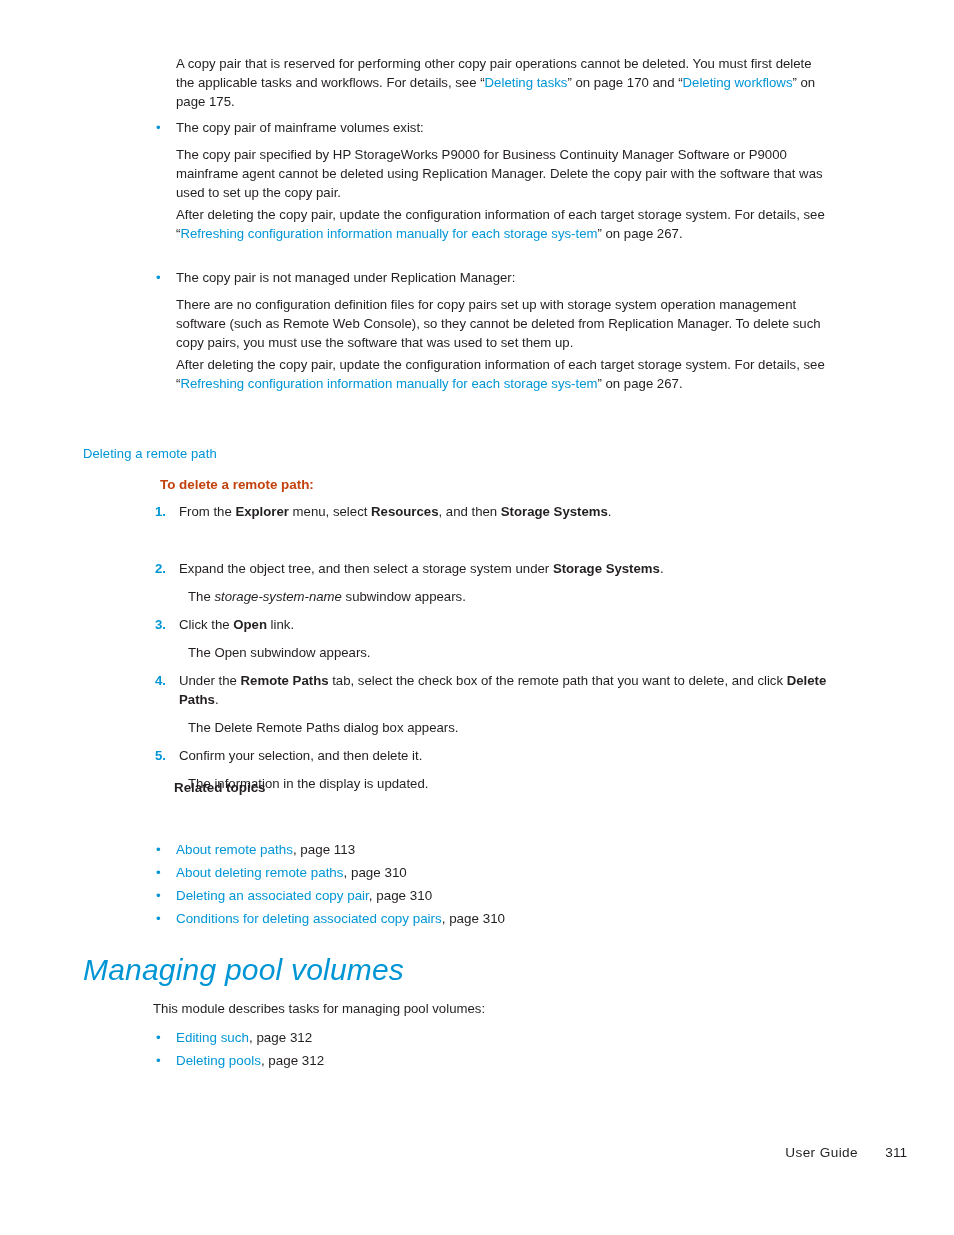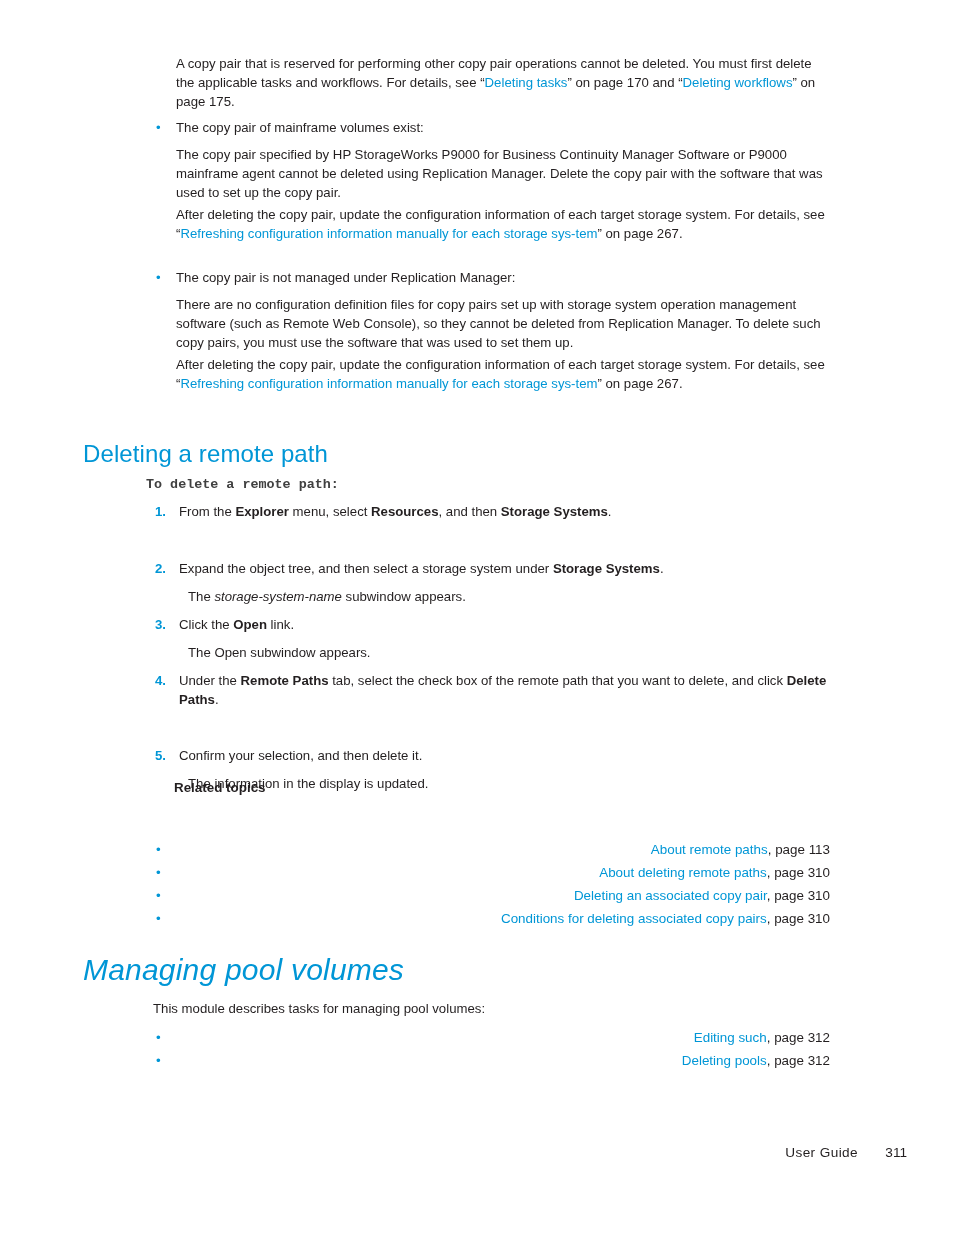--- a/index.html
+++ b/index.html
@@ -64,44 +64,43 @@
     font-size: 13.2px;
     line-height: 19.1px;
     color: #231f20;
   }
 
   
   .h2-heading {
     position: absolute;
     left: 83px;
     color: #0096d6;
-    font-size: 24px;
+    font-size: 13px;
     line-height: 24px;
     font-weight: normal;
     letter-spacing: 0.1px;
   }
   .h1-heading {
     position: absolute;
     left: 83px;
     color: #0096d6;
     font-size: 30px;
     line-height: 36px;
     font-weight: normal;
     letter-spacing: 0.2px;
     font-style: italic;
   }
 
   .proc-title {
     position: absolute;
-    left: 146px;
-    color: #404040;
+    left: 160px;
+    color: #c2410c;
     font-size: 13.4px;
     line-height: 19px;
     font-weight: bold;
-    font-family: Liberation Mono, monospace;
   }
 
   
   .step-row {
     position: absolute;
     left: 150px;
     width: 690px;
     display: flex;
     align-items: flex-start;
   }
@@ -149,21 +148,21 @@
     font-size: 13.4px;
     line-height: 23.4px;
   }
   .topic-mark {
     color: #0096d6;
     width: 26px;
     flex: 0 0 26px;
     padding-left: 6px;
     box-sizing: border-box;
   }
-  .topic-body { flex: 1 1 auto; color: #231f20; text-align: right; }
+  .topic-body { flex: 1 1 auto; color: #231f20; }
 
   
   .footer {
     position: absolute;
     left: 0;
     top: 1143px;
     width: 954px;
     height: 22px;
     padding-left: 30px;
   }
@@ -238,20 +237,21 @@
   <div class="step-row" style="top:615px;">
     <span class="step-num">3.</span>
     <span class="step-body"><span>Click the </span><span class="bold">Open</span><span> link.</span></span>
   </div>
   <div class="step-result" style="top:643px;">The Open subwindow appears.</div>
 
   <div class="step-row" style="top:671px;">
     <span class="step-num">4.</span>
     <span class="step-body"><span>Under the </span><span class="bold">Remote Paths</span><span> tab, select the check box of the remote path that you want to delete, and click </span><span class="bold">Delete Paths</span><span>.</span></span>
   </div>
+  <div class="step-result" style="top:718px;">The Delete Remote Paths dialog box appears.</div>
 
   <div class="step-row" style="top:746px;">
     <span class="step-num">5.</span>
     <span class="step-body">Confirm your selection, and then delete it.</span>
   </div>
   <div class="step-result" style="top:774px;">The information in the display is updated.</div>
 
   <div class="related-title" style="top:778px;padding-left:21px;">Related topics</div>
 
   <div class="topic-row" style="top:838px;">

